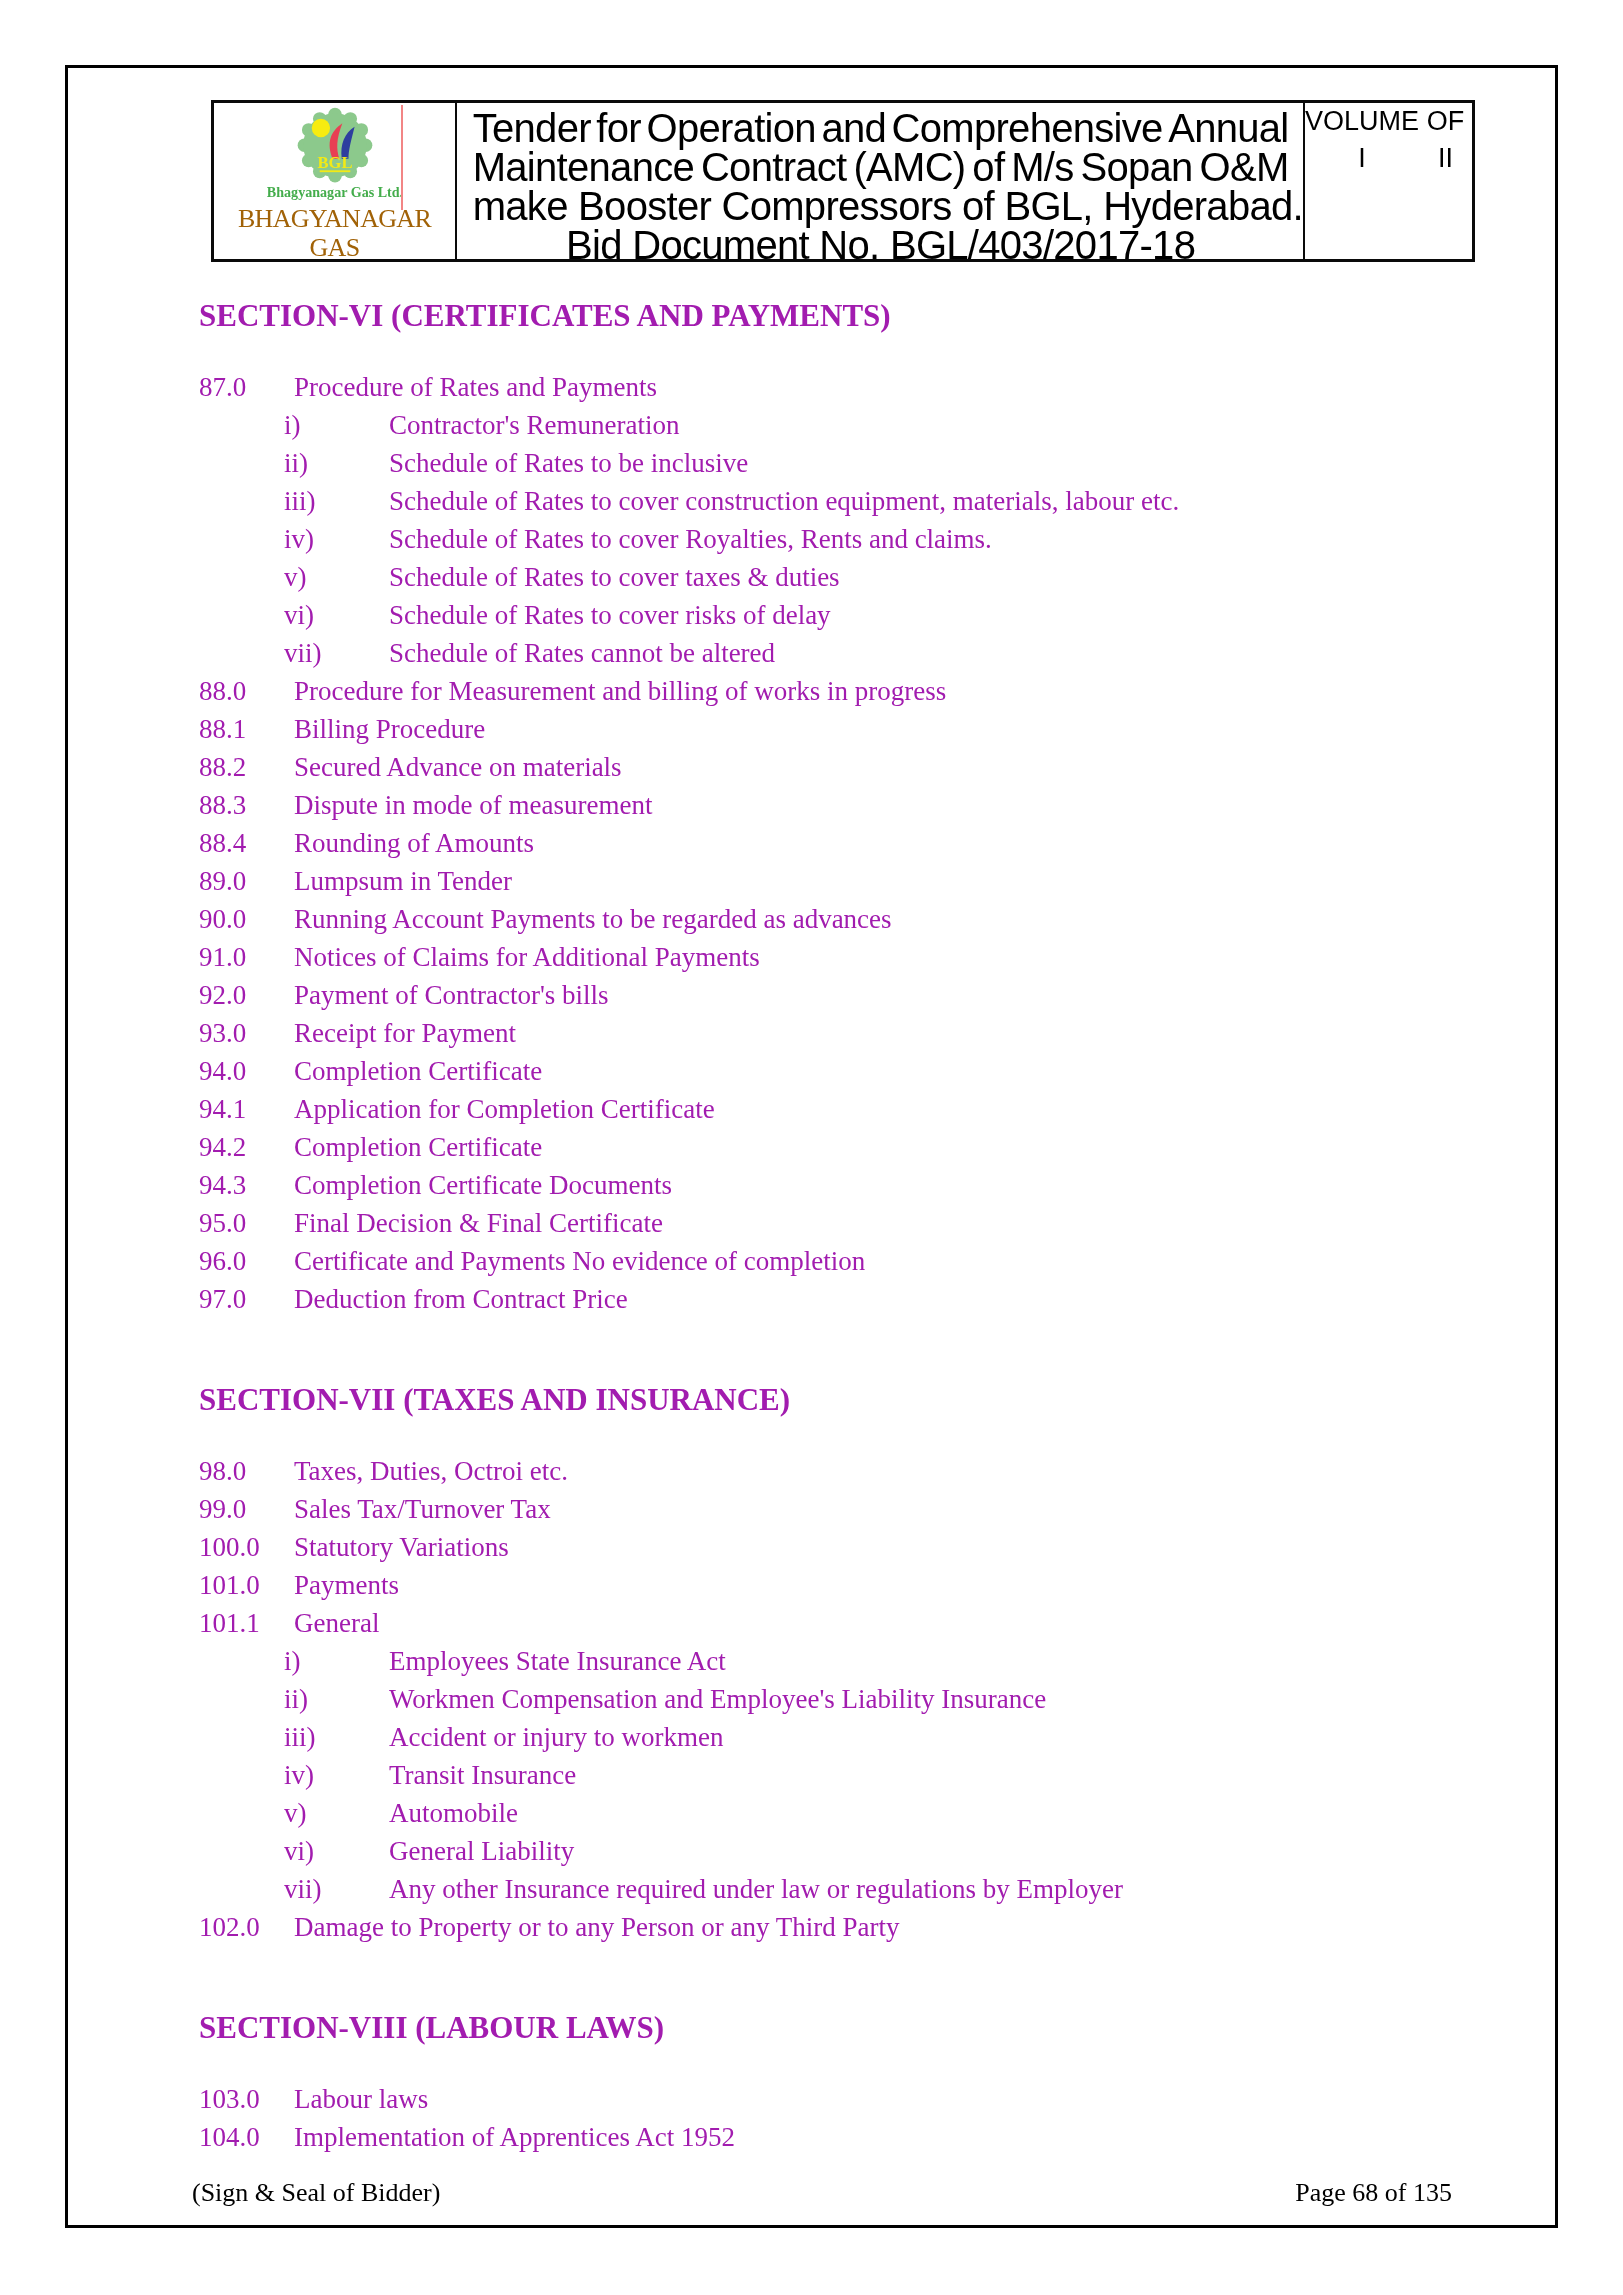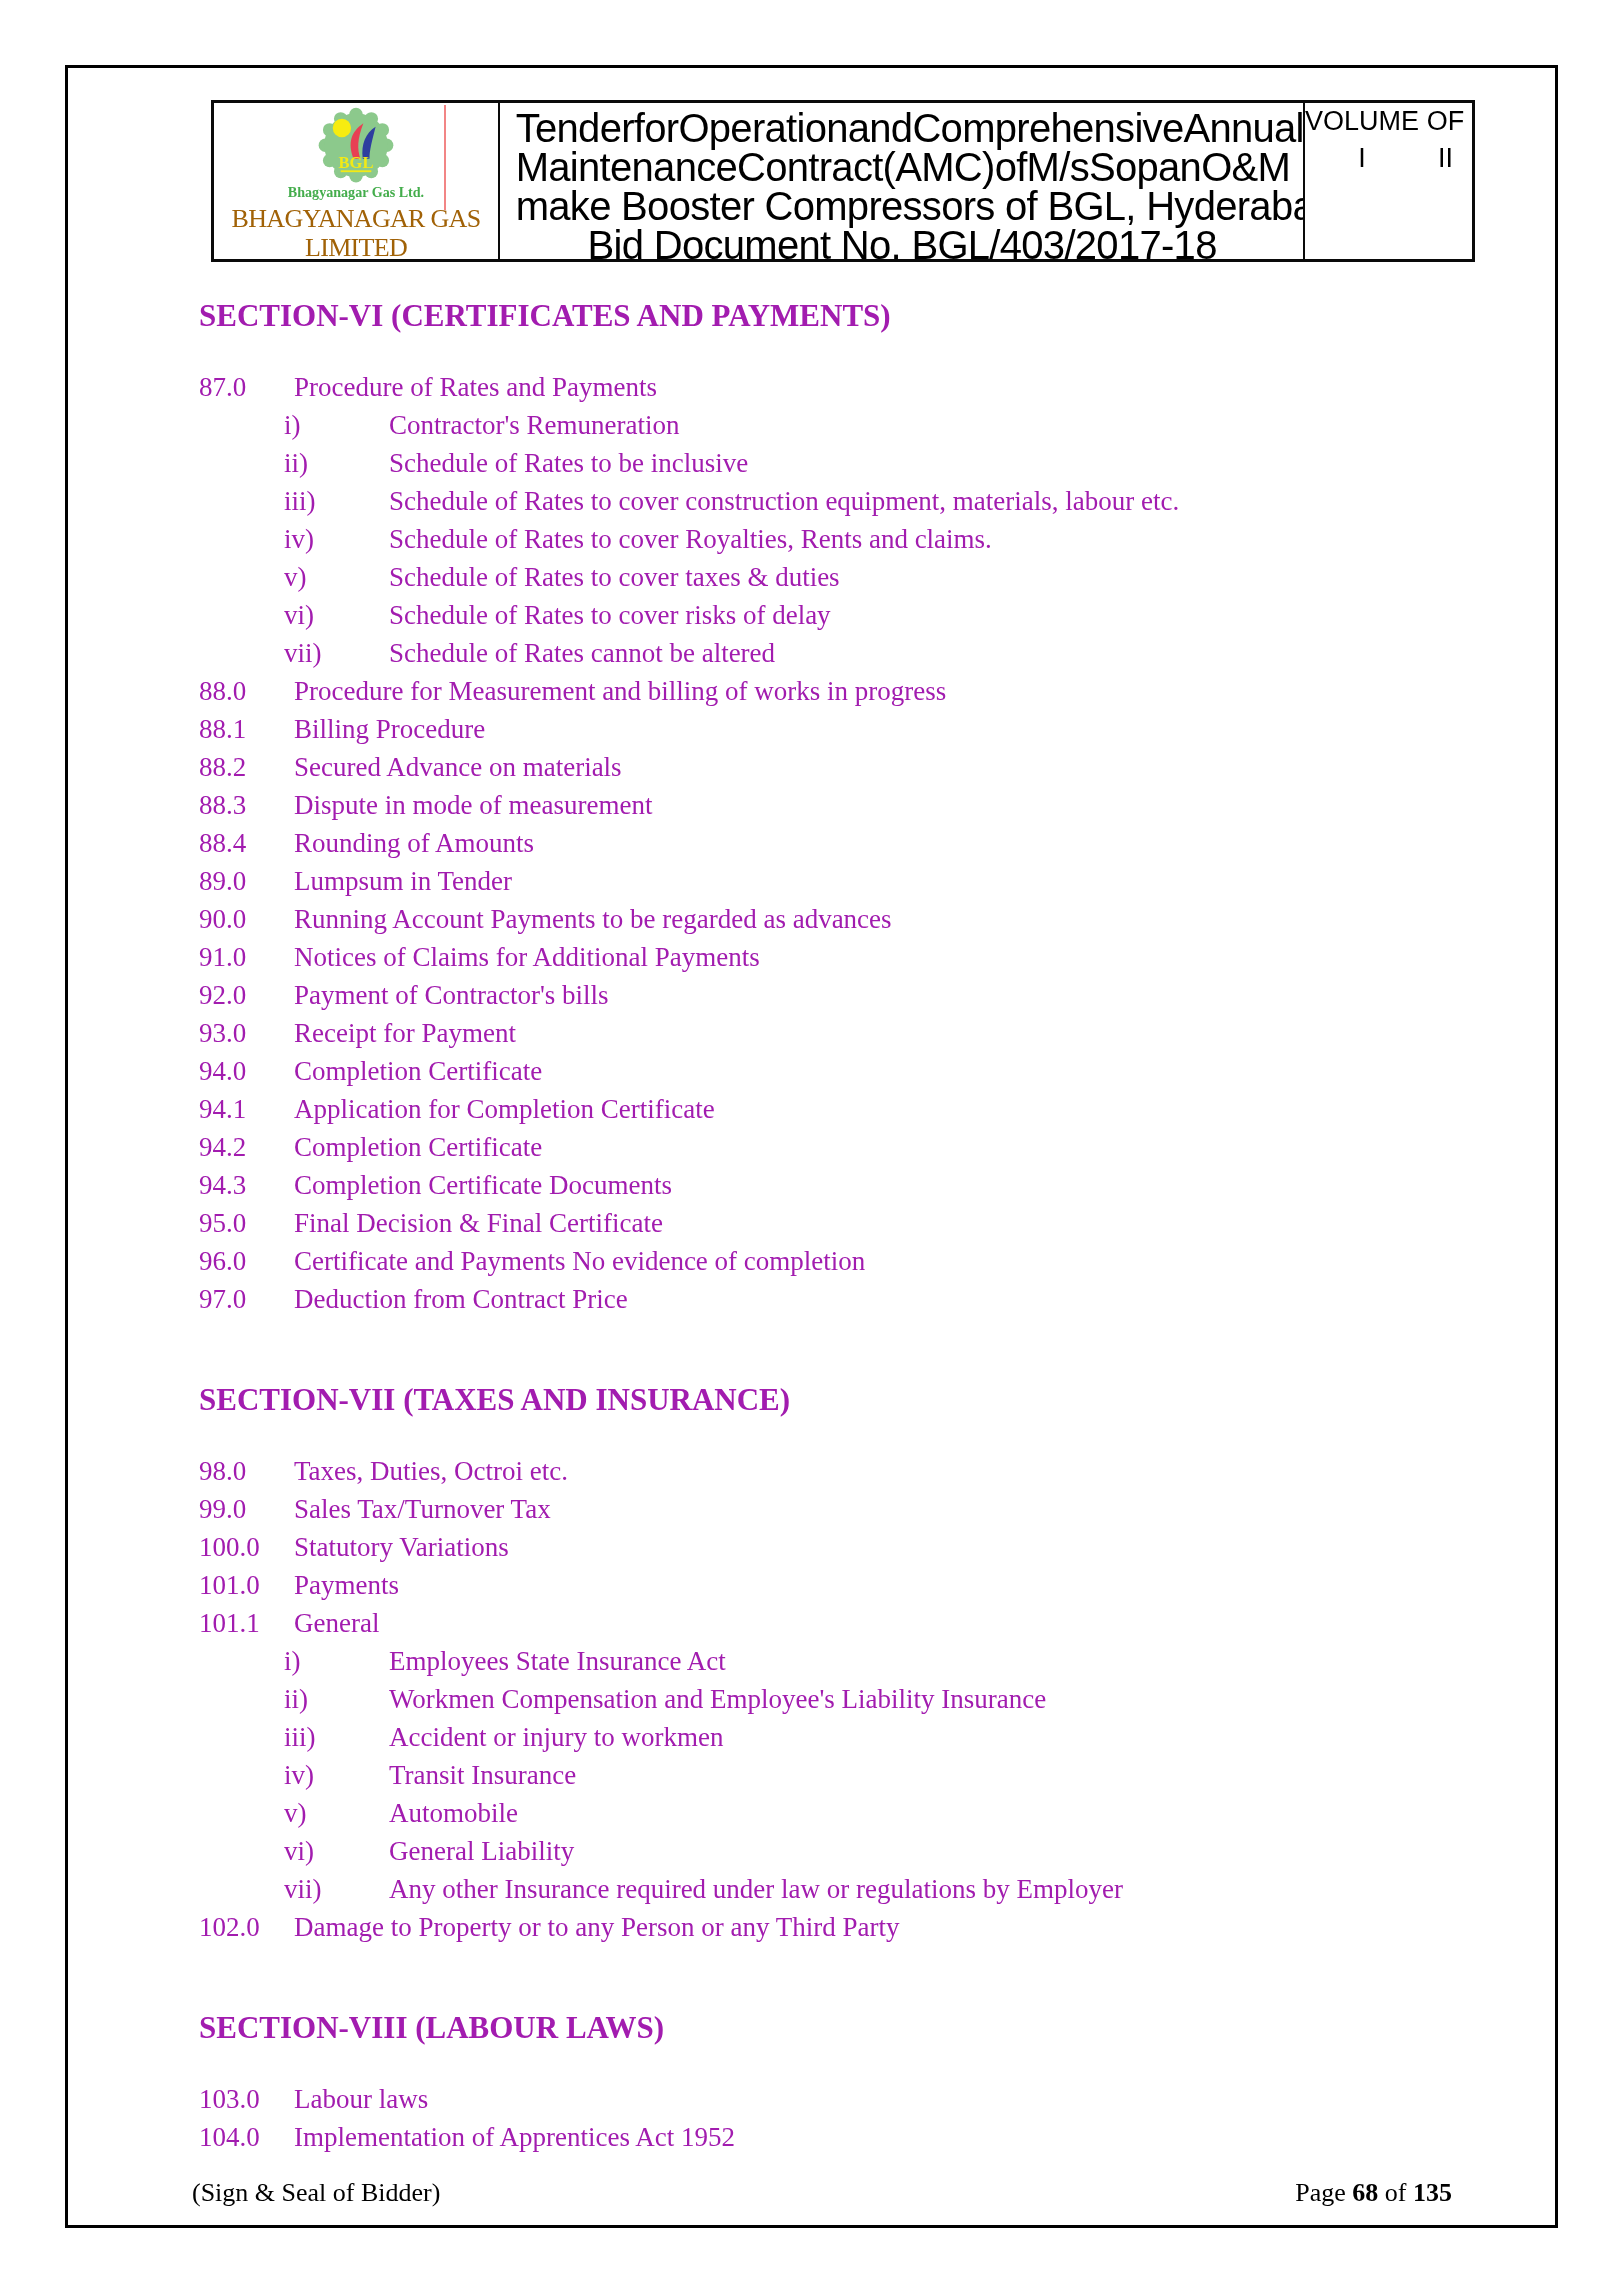--- a/index.html
+++ b/index.html
@@ -11,21 +11,21 @@
     position:absolute;left:65px;top:65px;width:1493px;height:2163px;
     border:3.9px solid #000;box-sizing:border-box;background:#fff;
   }
   
   .hdr{
     position:absolute;left:143px;top:32px;width:1264px;height:162px;
     border:3.3px solid #0a0a0a;box-sizing:border-box;display:flex;
     font-family:"Liberation Sans",sans-serif;
   }
   .cell-logo{
-    width:286px;flex:none;border-right:2.6px solid #0a0a0a;box-sizing:border-box;
+    width:243px;flex:none;border-right:2.6px solid #0a0a0a;box-sizing:border-box;
     position:relative;text-align:center;padding-top:2.6px;overflow:hidden;
   }
   .red-divider{
     position:absolute;right:52px;top:2px;width:2px;height:105px;background:#f28585;
   }
   .logo-svg{display:block;margin:0 auto;width:152px;height:98px;}
   .org-name{
     font-size:26px;line-height:29px;letter-spacing:-0.7px;color:#a16207;
     font-family:Liberation Serif, serif;
   }
@@ -53,21 +53,21 @@
   .toc-item{display:flex;line-height:38px;}
   .toc-item .label{flex:none;width:95px;}
   .toc-item.lvl2{margin-left:85px;}
   .toc-item.lvl2 .label{width:105px;}
   .toc-item .text{white-space:nowrap;}
   
   .footer{
     position:absolute;left:124px;width:1260px;bottom:17px;display:flex;
     justify-content:space-between;font-size:26px;line-height:31px;
   }
-  .footer b{font-weight:bold;}
+  .footer b{font-weight:normal;}
 </style>
 </head>
 <body>
 
 <div class="frame">
 
   <div class="hdr">
 
     <div class="cell-logo">
       <svg class="logo-svg" viewBox="0 0 240 160">

